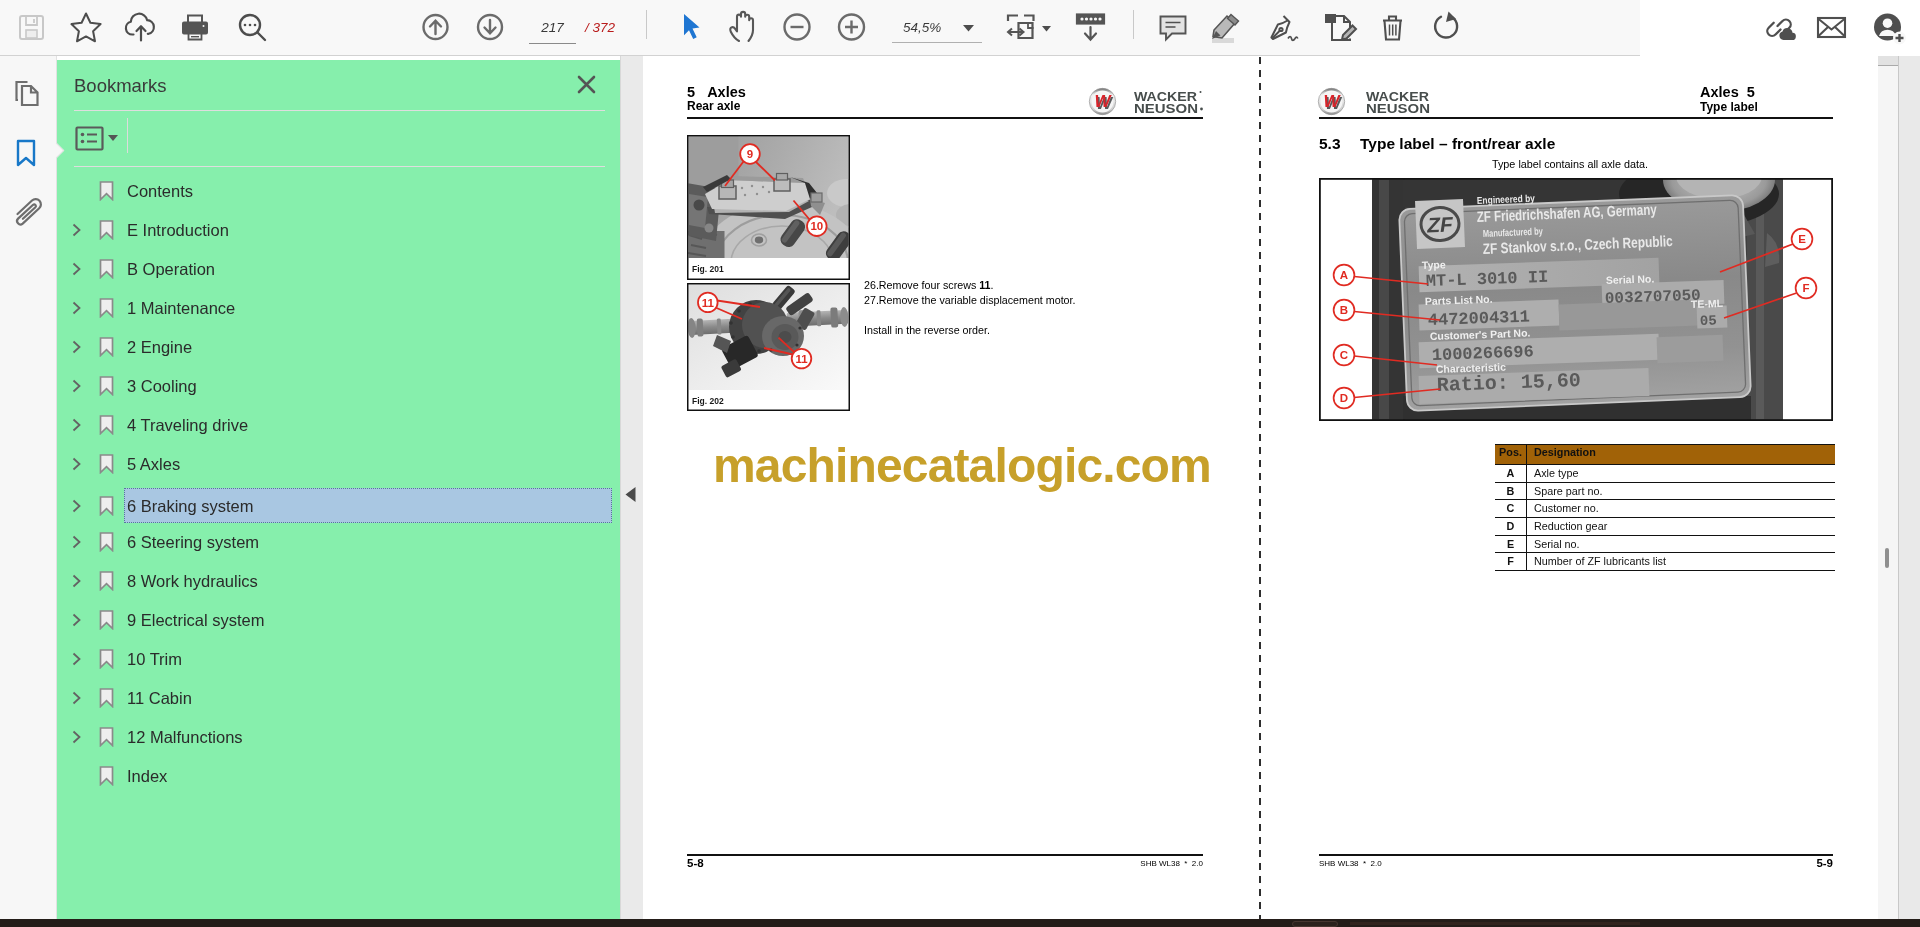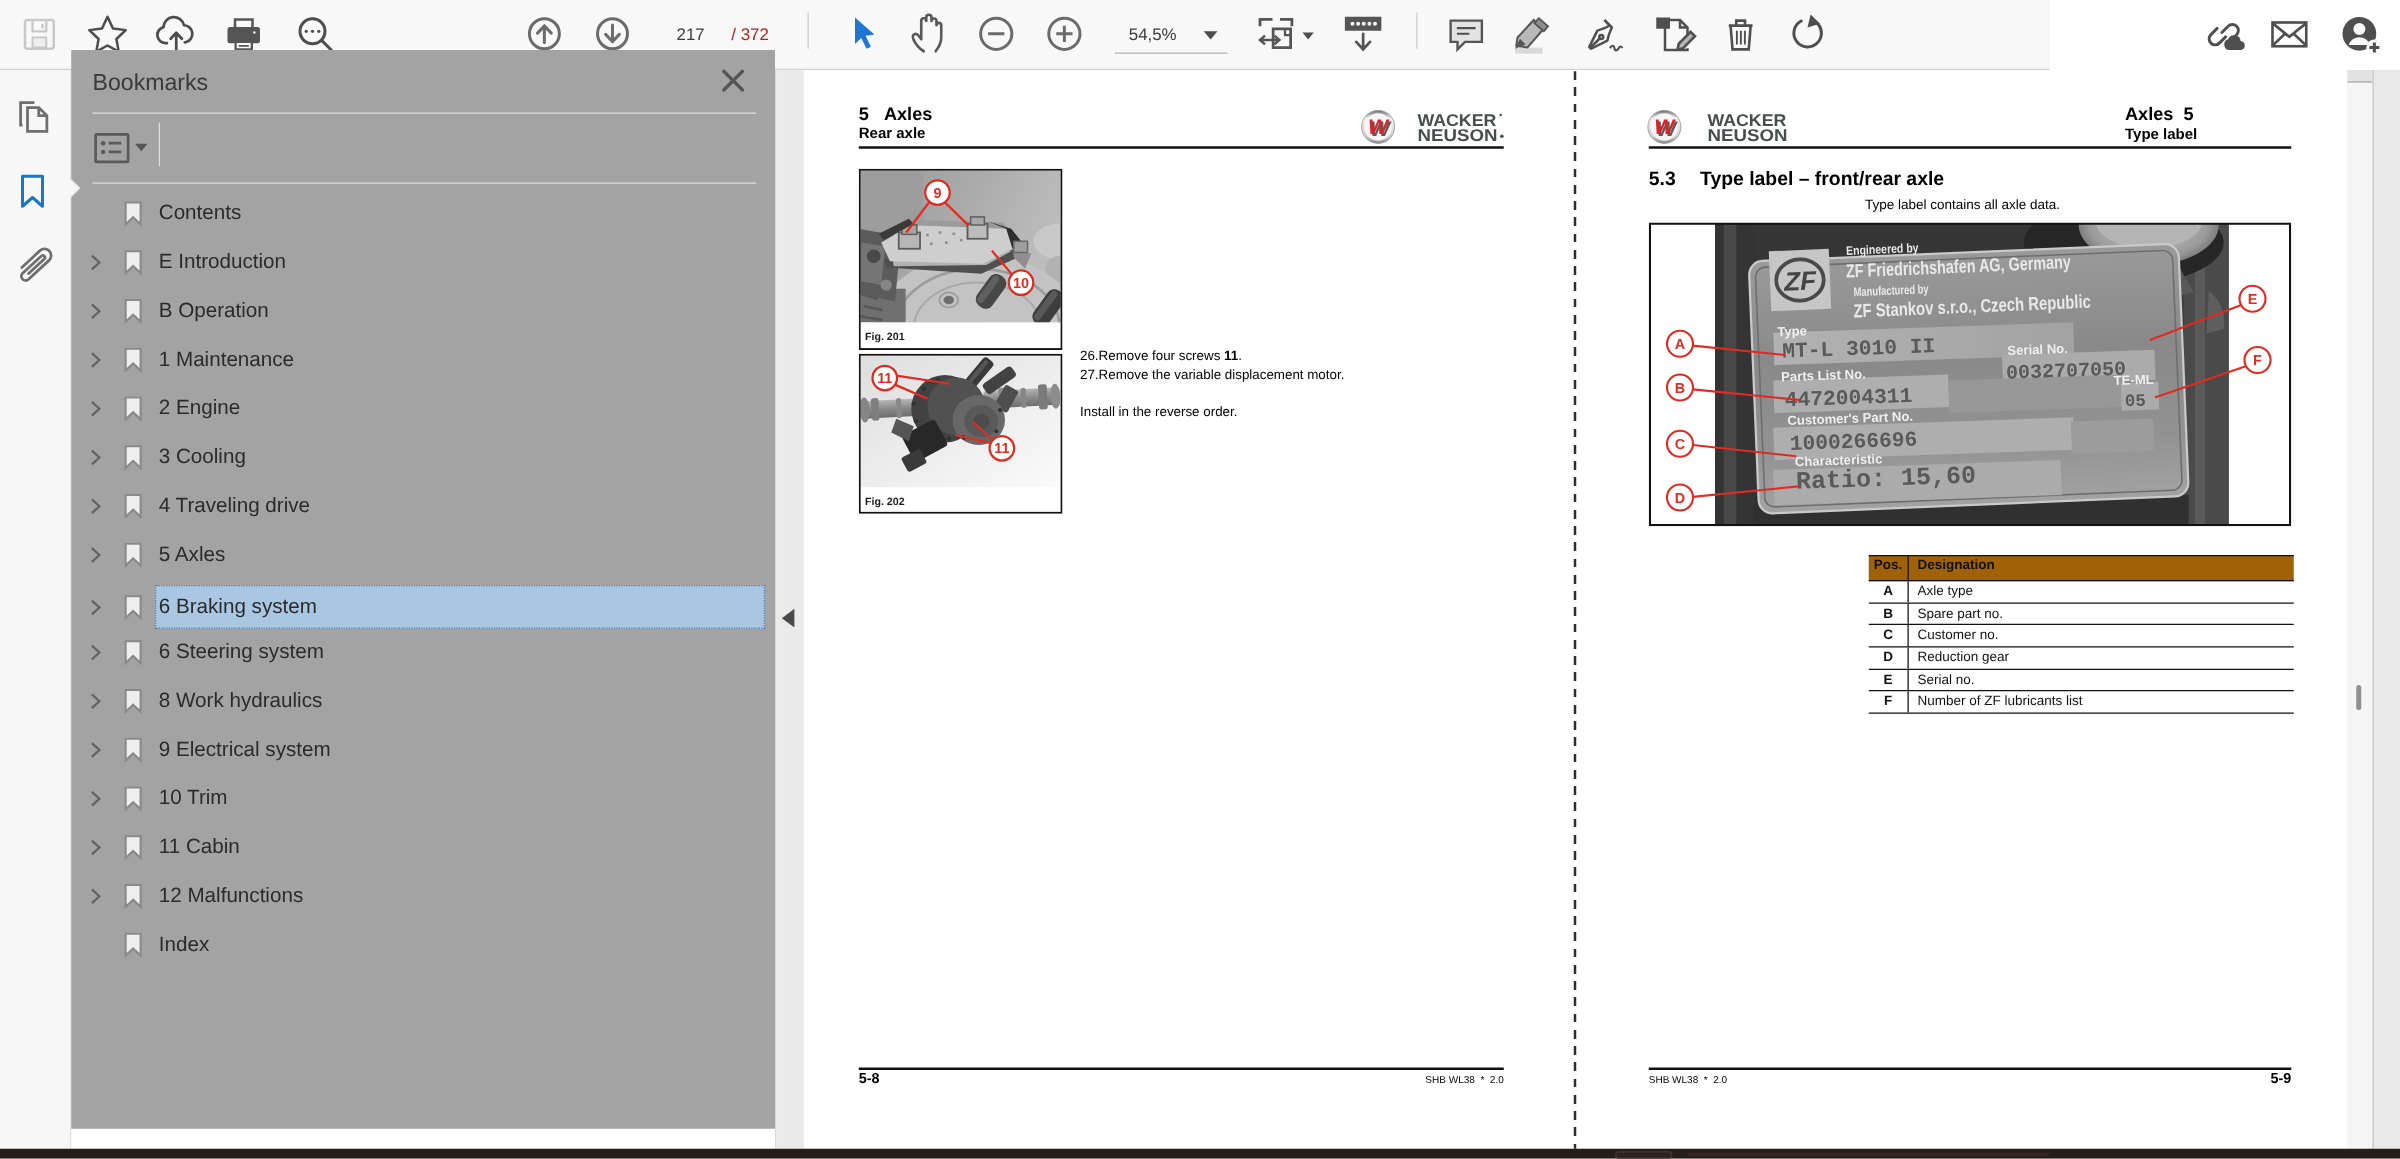--- a/index.html
+++ b/index.html
@@ -2,27 +2,27 @@
 <html><head>
 <meta charset="utf-8">
 <style>
   * { margin:0; padding:0; box-sizing:border-box; }
   html,body { width:1920px; height:927px; overflow:hidden; background:#fff;
     font-family:"Liberation Sans", sans-serif; }
   .abs { position:absolute; }
   #app { position:relative; width:1920px; height:927px; background:#fff; }
   
   #toolbar { position:absolute; left:0; top:0; width:1640px; height:56px;
-    background:#f8f8f8; border-bottom:1px solid #d2d2d2; }
+    background:#f8f8f8; border-bottom:1px solid #d2d2d2;font-style:italic; }
   .tbsep { position:absolute; top:10px; width:1px; height:29px; background:#c9c9c9; }
   
   #strip { position:absolute; left:0; top:56px; width:56px; height:863px; background:#f7f7f7; }
   #stripborder { position:absolute; left:56px; top:56px; width:1px; height:863px; background:#e2e2e2; }
   
-  #panel { position:absolute; left:57px; top:40px; width:563px; height:863px; background:#a3a3a3; }
+  #panel { position:absolute; left:57px; top:60px; width:563px; height:863px; background:#86efac; }
   #panelborder { position:absolute; left:620px; top:56px; width:1px; height:863px; background:#d8d8d8; }
   .hr { position:absolute; height:1px; background:#dedede; }
   .bmrow { position:absolute; left:0; width:563px; height:39px; }
   .bmtext { position:absolute; left:70px; top:50%; transform:translateY(-50%);
     font-size:16.5px; color:#2b2b2b; white-space:nowrap; }
   .chev { position:absolute; left:15px; top:50%; transform:translateY(-50%); }
   .bmicon { position:absolute; left:42px; top:50%; transform:translateY(-50%); }
   
   #content { position:absolute; left:621px; top:56px; width:1277px; height:863px; background:#eaeaea; }
   #pagearea { position:absolute; left:643px; top:56px; width:1235px; height:863px; background:#ffffff; }
@@ -496,20 +496,21 @@
     <text x="114.5" y="79.8" font-size="11.5" font-weight="bold" fill="#e02b22" text-anchor="middle">11</text>
     <rect x="1.5" y="107" width="160" height="19.5" fill="#fff"></rect>
     <text x="5" y="121" font-size="8.5" font-weight="bold" fill="#1a1a1a">Fig. 202</text>
     <rect x="0.75" y="0.75" width="161.5" height="126.5" fill="none" stroke="#111" stroke-width="1.5"></rect>
   </svg>
   <div class="pgtext" style="left:864px;top:278.2px;font-size:10.7px;line-height:14.5px">
     26.Remove four screws <b>11</b>.<br>
     27.Remove the variable displacement motor.
   </div>
   <div class="pgtext" style="left:864px;top:323.5px;font-size:10.7px">Install in the reverse order.</div>
+  <div class="pgtext" id="watermark" style="left:713px;top:438px;font-size:48px;font-weight:bold;color:#c7a02a;letter-spacing:-0.85px">machinecatalogic.com</div>
   <div class="abs" style="left:687px;top:854px;width:516px;height:1.8px;background:#111"></div>
   <div class="pgtext" style="left:687px;top:857px;font-size:11.5px;font-weight:bold">5-8</div>
   <div class="pgtext" style="left:1050px;top:858.5px;width:153px;text-align:right;font-size:8px">SHB WL38 &nbsp;*&nbsp; 2.0</div>
 
   <svg class="abs" style="left:1317px;top:85px" width="118" height="34">
     <circle cx="14.5" cy="16.5" r="13.2" fill="url(#ring2)" stroke="#8a8a8a" stroke-width="0.6"></circle>
     <defs>
       <linearGradient id="ring2" x1="0" y1="0" x2="0" y2="1">
         <stop offset="0" stop-color="#6e6e6e"></stop>
           <stop offset="0.25" stop-color="#f2f2f2"></stop>

